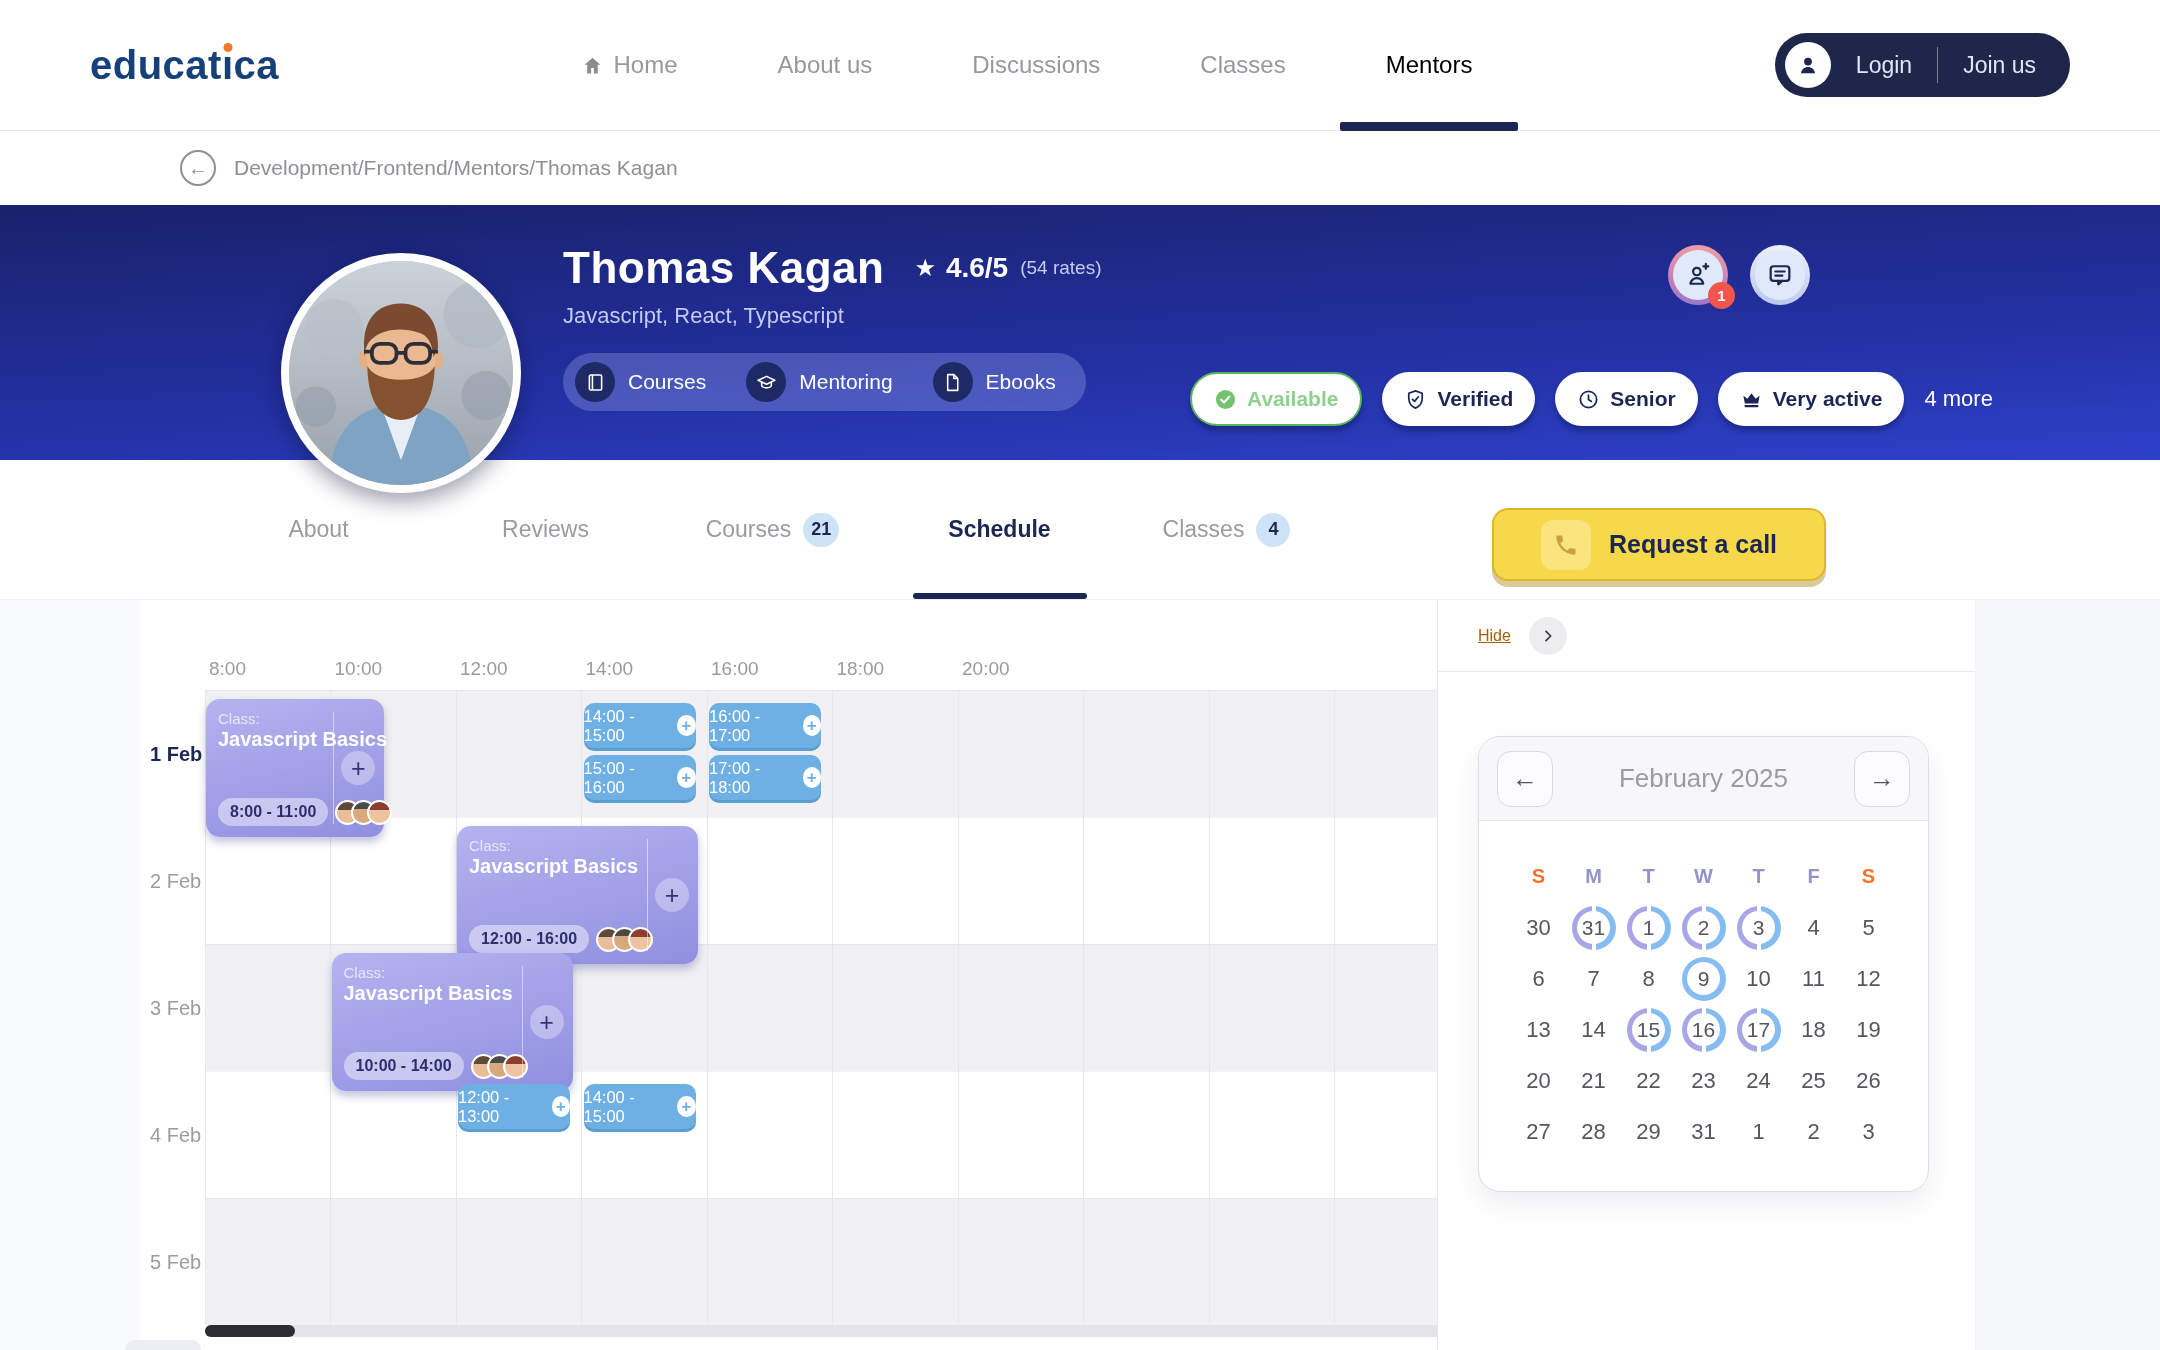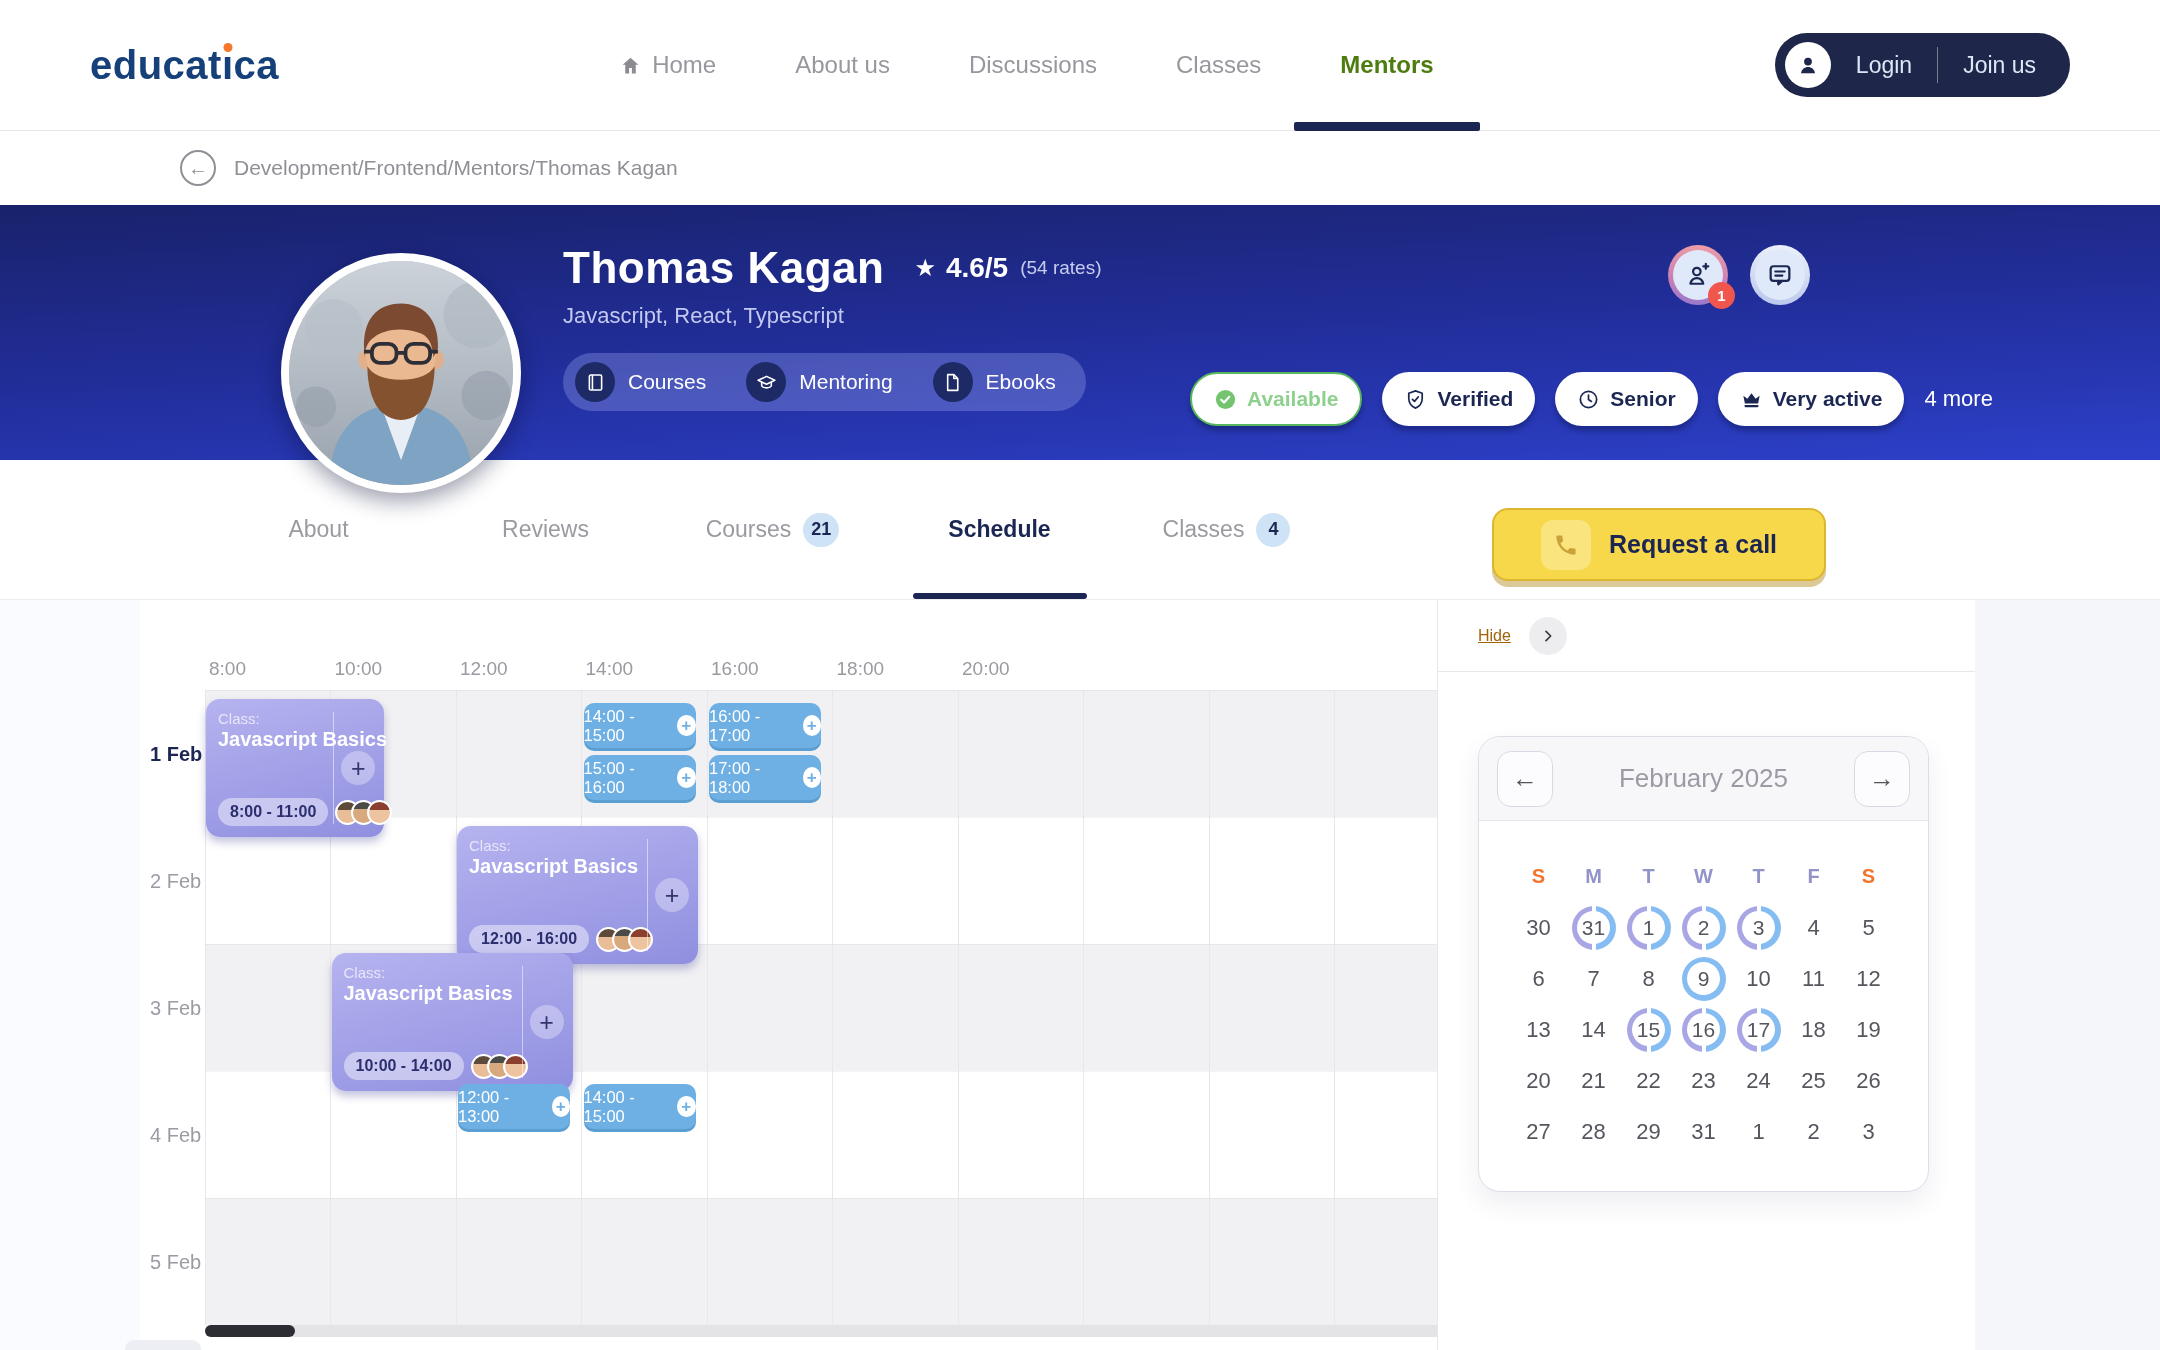--- a/index.html
+++ b/index.html
@@ -5,25 +5,25 @@
   * { margin:0; padding:0; box-sizing:border-box; }
   body { font-family:"Liberation Sans","DejaVu Sans",sans-serif; background:#fff; }
   .page { width:2160px; height:1350px; position:relative; overflow:hidden; background:#fff; }
   svg { display:block; }
 
   
   .topnav { height:131px; display:flex; align-items:center; padding:0 90px; background:#fff; border-bottom:1px solid #e7e7ea; position:relative; z-index:20; }
   .logo { font-size:40px; font-weight:800; color:#15407a; letter-spacing:.5px; cursor:pointer; }
   .logo-i { position:relative; display:inline-block; }
   .logo-i::after { content:''; position:absolute; left:50%; transform:translateX(-50%); top:0px; width:9px; height:9px; border-radius:50%; background:#f4772a; }
-  .nav-items { flex:1; display:flex; justify-content:center; gap:79px; align-self:stretch; }
+  .nav-items { flex:1; display:flex; justify-content:center; gap:100px; align-self:stretch; }
   .nav-item { display:flex; align-items:center; gap:11px; font-size:24px; color:#97979e; position:relative; cursor:pointer; }
   .nav-ic { color:#8b8b92; }
   .nav-ic svg { width:21px; height:21px; }
-  .nav-item.active { color:#4d7c0f; font-weight:700;align-items:center; }
+  .nav-item.active { color:#000000; font-weight:400;align-items:center; }
   .nav-item.active::after { content:''; position:absolute; left:-46px; right:-46px; bottom:-1px; height:9px; background:#1b2653; border-radius:2px; }
   .login-pill { display:flex; align-items:center; background:#1e2749; border-radius:34px; height:64px; padding:0 34px 0 10px; gap:25px; }
   .lp-avatar { width:46px; height:46px; border-radius:50%; background:#fff; color:#1e2749; display:flex; align-items:center; justify-content:center; }
   .lp-avatar svg { width:26px; height:26px; }
   .lp-link { font-size:23px; color:#dfe6f8; cursor:pointer; }
   .lp-divider { width:1px; height:36px; background:rgba(255,255,255,.4); }
 
   
   .breadcrumb-row { height:74px; display:flex; align-items:center; padding-left:180px; gap:18px; background:#fff; }
   .bc-back { width:36px; height:36px; border:2px solid #8f8f96; border-radius:50%; color:#8f8f96; font-size:20px; display:flex; align-items:center; justify-content:center; cursor:pointer; }

